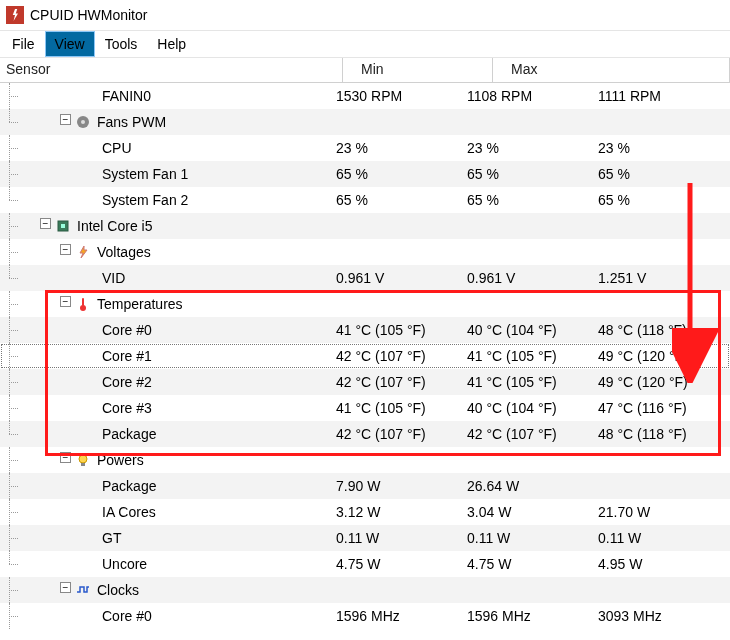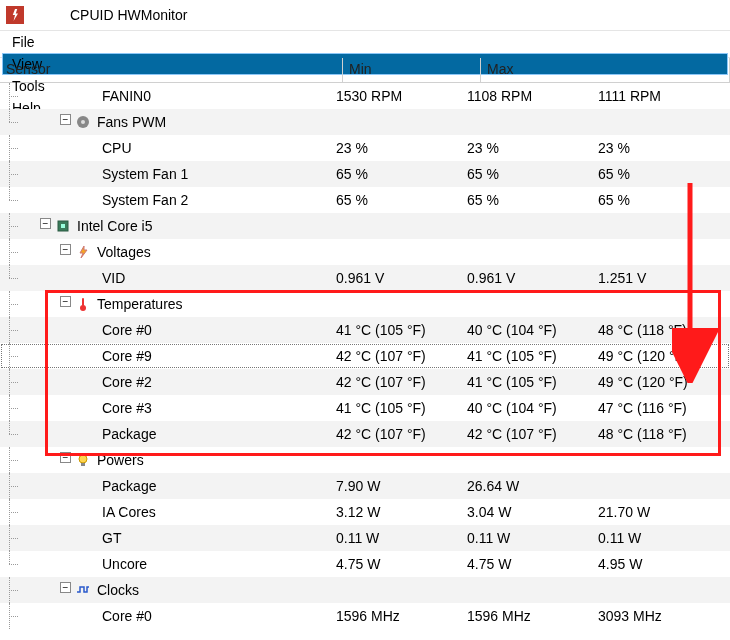--- a/index.html
+++ b/index.html
@@ -14,58 +14,57 @@
     overflow: hidden;
     position: relative;
   }
   .titlebar {
     display: flex;
     align-items: center;
     height: 30px;
     padding: 0 6px;
     background: #fff;
     border-bottom: 1px solid #e5e5e5;
-    gap: 40px;
   }
   .app-icon {
     width: 18px; height: 18px;
     background: #c0392b;
     display: flex;
     align-items: center;
     justify-content: center;
     margin-right: 6px;
   }
   .app-icon svg { width: 12px; height: 12px; }
   .app-title { font-size: 14px; }
   .menubar {
     display: flex;
     height: 26px;
     align-items: stretch;
     padding: 0 2px;
     border-bottom: 1px solid #e5e5e5;
-    flex-direction: column;
   }
   .menubar .menu-item {
     padding: 3px 10px;
     display: flex;
     align-items: center;
     cursor: default;
   }
   .menubar .menu-item.active {
     background: #0369a1;
     border: 1px solid #8cc7f7;
     padding: 2px 9px;
   }
   .header-row {
     display: flex;
     height: 24px;
     border-bottom: 1px solid #d0d0d0;
     background: #fff;
     font-size: 14px;
     color: #222;
+    gap: 12px;
   }
   .header-row > div {
     border-right: 1px solid #d0d0d0;
     padding: 3px 6px;
   }
   .col-sensor { width: 330px; flex: 0 0 330px; }
   .col-val    { width: 125px; flex: 0 0 125px; }
   .col-min    { width: 125px; flex: 0 0 125px; }
   .col-max    { flex: 1 1 auto; }
   .rows {
@@ -376,21 +375,21 @@
   </div>
 
   <div class="row selected">
     <div class="col-sensor">
         <div class="tree">
       <span class="ind vline"></span>
           <span class="ind vline"></span>
           <span class="ind vline"></span>
           <span class="ind vline"></span>
           <span class="ind tee"></span>
-      <span class="label">Core #9</span>
+      <span class="label">Core #1</span>
     </div>
       </div>
     <div class="col-val">42 °C  (107 °F)</div>
     <div class="col-min">41 °C  (105 °F)</div>
     <div class="col-max">49 °C  (120 °F)</div>
   </div>
 
   <div class="row stripe">
     <div class="col-sensor">
         <div class="tree">

